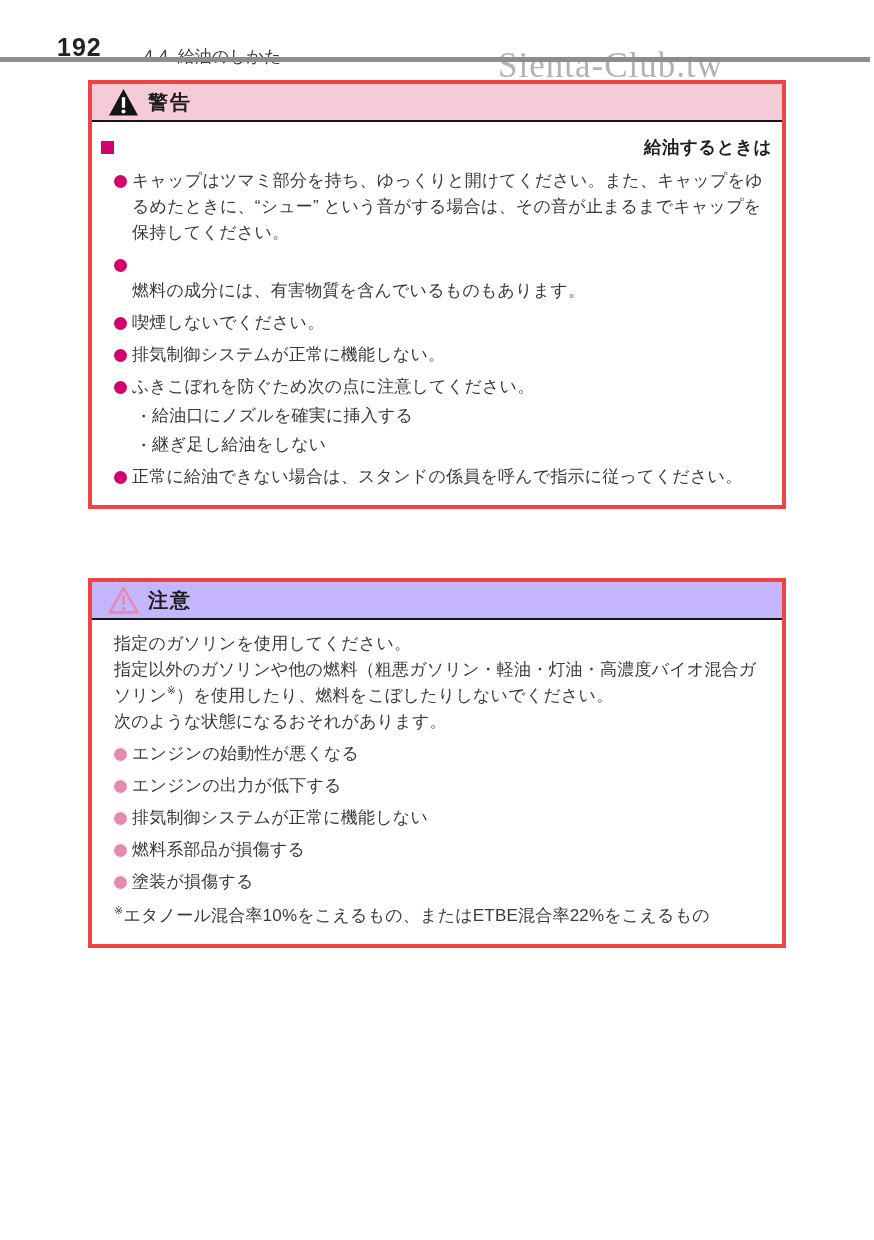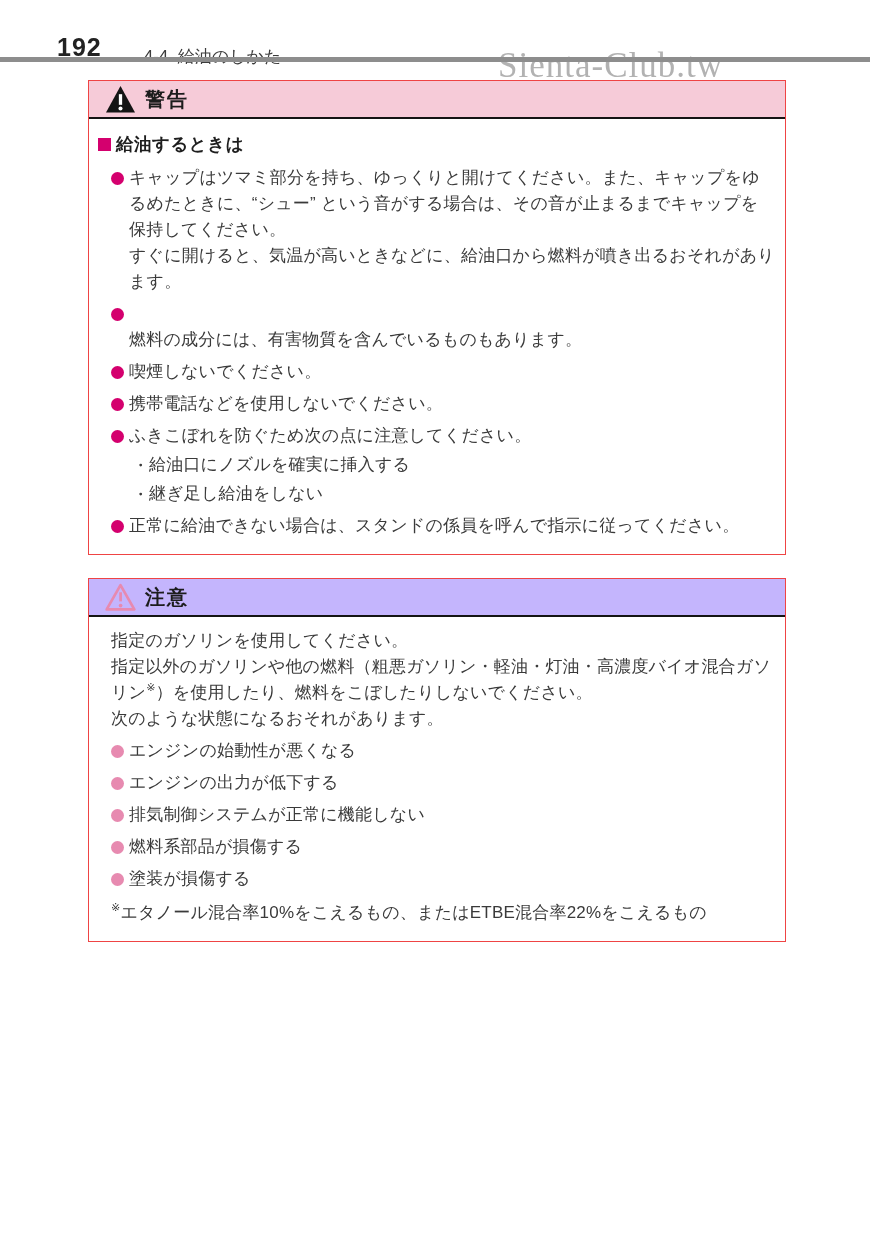--- a/index.html
+++ b/index.html
@@ -31,21 +31,21 @@
   .watermark {
     position:absolute; top:46px; left:498px;
     font-family:"Liberation Serif","DejaVu Serif",serif;
     font-size:35px; color:#8f8f8f; opacity:0.68;
     letter-spacing:1px; z-index:10; white-space:nowrap;
   }
 
   
   .alert-box {
     position:absolute; left:88px; width:698px;
-    border:1px solid #ef4444; background:#fff;
+    border:4px solid #ef4444; background:#fff;
   }
   .alert-box.warning { top:80px;  --accent:#d4006e; }
   .alert-box.caution { top:578px; --accent:#e78ab0; }
 
   .alert-header {
     display:flex; align-items:center;
     height:38px; padding-left:16px;
     border-bottom:2px solid #141414;
   }
   .warning .alert-header { background:#f6cbd8; }
@@ -54,21 +54,21 @@
     font-size:20px; font-weight:bold; color:#1c1c1c;
     margin-left:9px; letter-spacing:2px;
   }
   .icon { display:inline-flex; align-items:center; }
 
   .alert-body { padding:11px 10px 15px 8px; }
 
   .box-heading {
     display:flex; align-items:center;
     font-size:17.5px; font-weight:bold; color:#1e1e1e;
-    margin:2px 0 9px 1px; letter-spacing:0.5px;
+    margin:2px 0 9px 1px; letter-spacing:0.5px;justify-content:space-between;
   }
   .square {
     width:13px; height:13px; background:var(--accent);
     margin-right:5px; flex:0 0 auto;
   }
 
   .items { margin-left:14px; }
   .item { display:flex; align-items:flex-start; margin-top:6px; }
   .item .text { font-size:17px; line-height:26px; color:#3a3a3a; letter-spacing:0.2px; }
   .marker { flex:0 0 18px; height:26px; display:flex; align-items:center; }
@@ -113,42 +113,38 @@
         <span class="square"></span>
         <span>給油するときは</span>
       </div>
       <div class="items">
 
           <div class="item t-bullet">
             <span class="marker"></span>
             <span class="text rich">キャップはツマミ部分を持ち、ゆっくりと開けてください。また、キャップをゆるめたときに、“シュー” という音がする場合は、その音が止まるまでキャップを保持してください。</span>
           </div>
 
+
+          <div class="item t-bullet">
+            <span class="marker"></span>
+          </div>
+
           <div class="item t-cont">
             <span class="marker"></span>
-            <span class="text rich">すぐに開けると、気温が高いときなどに、給油口から燃料が噴き出るおそれがあります。</span>
-          </div>
-
-          <div class="item t-bullet">
-            <span class="marker"></span>
-          </div>
-
-          <div class="item t-cont">
-            <span class="marker"></span>
             <span class="text rich">燃料の成分には、有害物質を含んでいるものもあります。</span>
           </div>
 
           <div class="item t-bullet">
             <span class="marker"></span>
             <span class="text rich">喫煙しないでください。</span>
           </div>
 
           <div class="item t-bullet">
             <span class="marker"></span>
-            <span class="text rich">携帯電話などを使用しないでください。</span>
+            <span class="text rich">排気制御システムが正常に機能しない。</span>
           </div>
 
           <div class="item t-bullet">
             <span class="marker"></span>
             <span class="text rich">ふきこぼれを防ぐため次の点に注意してください。</span>
           </div>
 
           <div class="item t-sub">
             <span class="marker">・</span>
             <span class="text rich">給油口にノズルを確実に挿入する</span>

